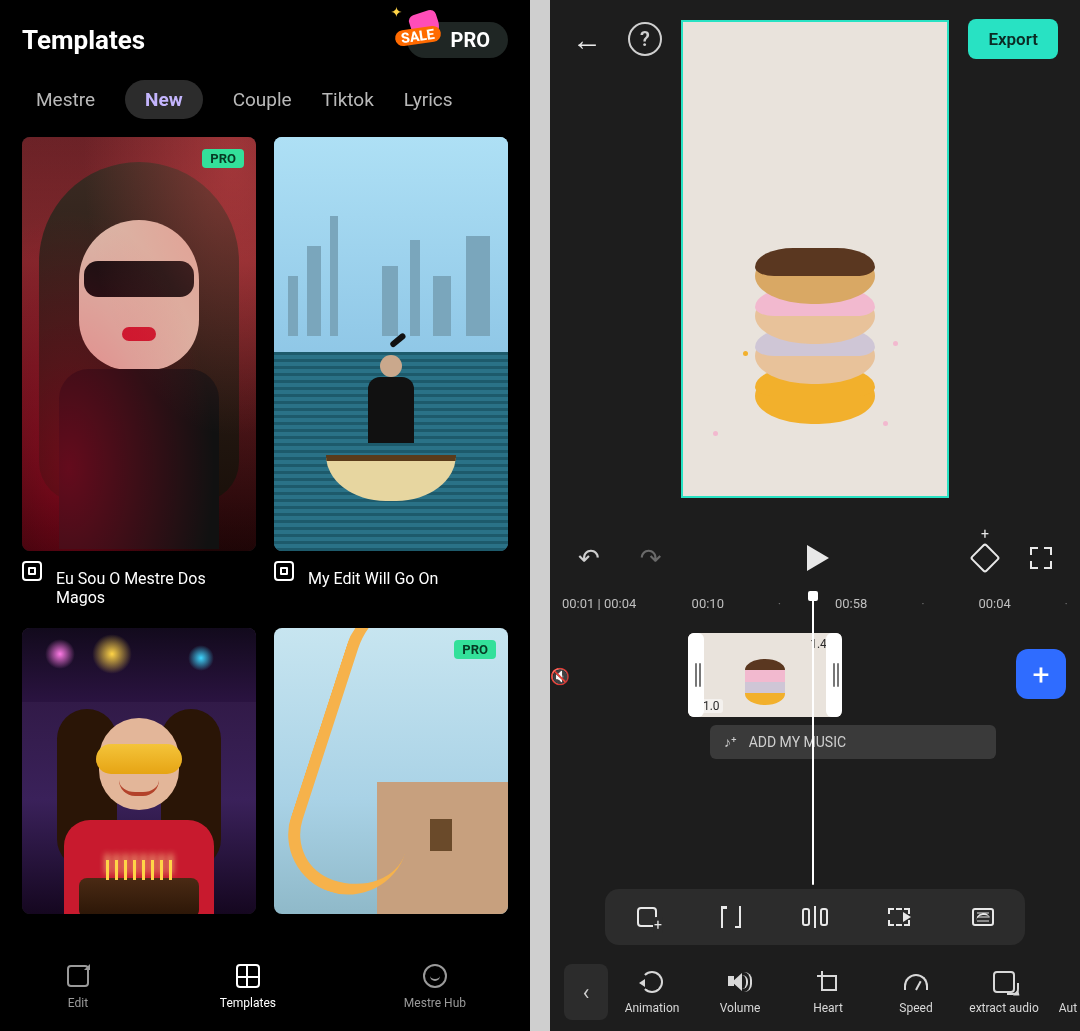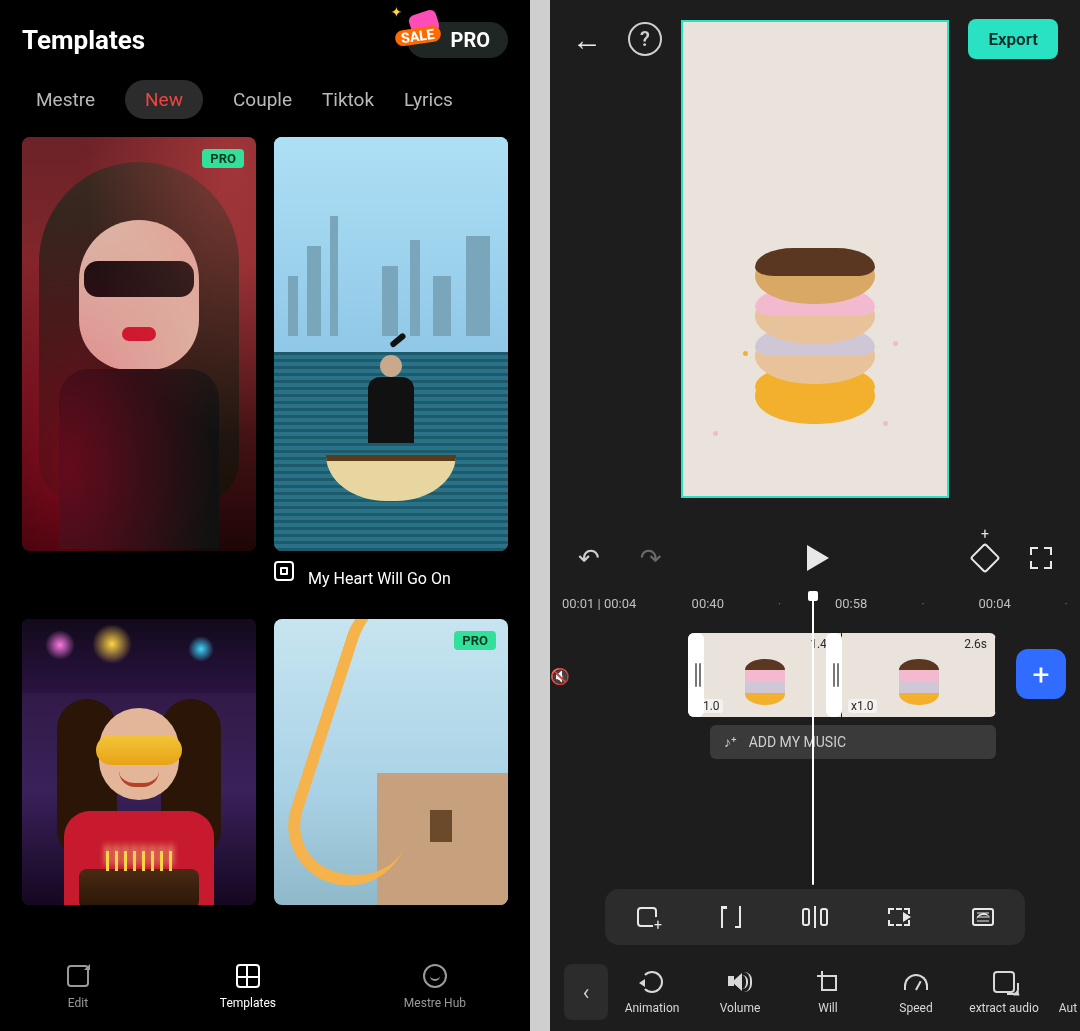--- a/index.html
+++ b/index.html
@@ -12,21 +12,21 @@
 .title { font-size:26px; font-weight:700; }
 .pro-pill { display:flex; align-items:center; background:#1f2624; border-radius:24px; padding:6px 18px 6px 44px; position:relative; }
 .pro-pill .label { font-size:20px; font-weight:700; color:#fff; }
 .sale-badge { position:absolute; left:-18px; top:-18px; width:60px; height:52px; }
 .sale-megaphone { width:28px; height:28px; background:#ff4db8; border-radius:6px 6px 14px 6px; transform:rotate(-18deg); position:absolute; left:22px; top:8px; }
 .sale-text { position:absolute; left:6px; top:24px; font-size:14px; font-weight:800; color:#fff; background:#ff6a00; border-radius:10px; padding:0 6px; transform:rotate(-8deg); }
 .sale-star { position:absolute; left:2px; top:0; color:#ffd447; font-size:14px; }
 
 .tabs { display:flex; align-items:center; gap:30px; padding:12px 36px 18px 36px; }
 .tab { font-size:19px; color:#b9b9b9; cursor:pointer; }
-.tab.active { background:#2c2c2c; color:#ef4444; border-radius:22px; padding:8px 20px; font-weight:400; }
+.tab.active { background:#2c2c2c; color:#c4b5fd; border-radius:22px; padding:8px 20px; font-weight:700; }
 
 .grid { display:grid; grid-template-columns:1fr 1fr; gap:18px; padding:0 22px; height:780px; overflow:hidden; }
 .card { position:relative; border-radius:8px; overflow:hidden; background:#222; }
 .card.tall { height:414px; }
 .card.short { height:286px; }
 .pro-chip { position:absolute; top:12px; right:12px; background:#33e09a; color:#063a24; font-size:13px; font-weight:700; padding:2px 8px; border-radius:4px; }
 .card-title { display:flex; align-items:flex-start; gap:10px; padding:10px 4px 0 4px; color:#fff; font-size:16px; }
 .card-title-row { display:flex; align-items:flex-start; gap:10px; margin-top:8px; }
 .reel-icon { width:20px; height:20px; border:2px solid #fff; border-radius:4px; margin-top:2px; flex-shrink:0; position:relative; }
 .reel-icon::after { content:""; position:absolute; left:4px; top:4px; width:4px; height:4px; border:2px solid #fff; border-radius:1px; }
@@ -228,20 +228,24 @@
           <div class="thumb thumb1">
             <div class="hair"></div>
               <div class="face"></div>
               <div class="glasses"></div>
               <div class="lips"></div>
               <div class="top"></div>
               <div class="haze"></div>
           </div>
           <div class="pro-chip">PRO</div>
         </div>
+        <div class="card-title-row">
+          <div class="reel-icon"></div>
+          <div class="card-title">Eu Sou O Mestre Dos Magos</div>
+        </div>
       </div>
 
       <div>
         <div class="card tall">
           <div class="thumb thumb2">
             <div class="sky"></div>
             <div class="skyline">
                 <span class="b1"></span>
                 <span class="b2"></span>
                 <span class="b3"></span>
@@ -254,21 +258,21 @@
               <div class="boat"></div>
             <div class="person">
                 <div class="body"></div>
                 <div class="head"></div>
                 <div class="arm"></div>
               </div>
           </div>
         </div>
         <div class="card-title-row">
           <div class="reel-icon"></div>
-          <div class="card-title">My Heart Will Go On</div>
+          <div class="card-title">My Edit Will Go On</div>
         </div>
       </div>
 
       <div>
         <div class="card short">
           <div class="thumb thumb3">
             <div class="bar"></div>
               <div class="light1"></div>
               <div class="light2"></div>
               <div class="light3"></div>
@@ -373,37 +377,33 @@
             <span class="tl"></span>
             <span class="tr"></span>
             <span class="bl"></span>
             <span class="br"></span>
           </div>
       </div>
     </div>
 
     <div class="time-row">
       <span class="time-pos">00:01 | 00:04</span>
-      <span class="ruler-lbl">00:40</span>
+      <span class="ruler-lbl">00:10</span>
       <span class="ruler-dot">·</span>
       <span class="ruler-lbl">00:58</span>
       <span class="ruler-dot">·</span>
       <span class="ruler-lbl">00:04</span>
       <span class="ruler-dot">·</span>
     </div>
 
     <div class="timeline">
       <div class="sound-ic">🔇</div>
       <div class="clip-strip">
         <div class="clip">
           <span class="dur">1.4s</span>
-          <span class="rate">x1.0</span>
-        </div>
-        <div class="clip">
-          <span class="dur">2.6s</span>
           <span class="rate">x1.0</span>
         </div>
       </div>
       <div class="clip-handle handle-l"></div>
       <div class="clip-handle handle-r"></div>
       <div class="add-btn">+</div>
       <div class="music-bar">
         <span class="note">♪⁺</span>
         <span>ADD MY MUSIC</span>
       </div>
@@ -447,21 +447,21 @@
                 <span class="w1"></span>
                 <span class="w2"></span>
               </div>
             </div>
           <span>Volume</span>
         </div>
         <div class="bt-item">
           <div class="bt-ic">
               <div class="ic-crop"></div>
             </div>
-          <span>Will</span>
+          <span>Heart</span>
         </div>
         <div class="bt-item">
           <div class="bt-ic">
               <div class="ic-speed"></div>
             </div>
           <span>Speed</span>
         </div>
         <div class="bt-item">
           <div class="bt-ic">
               <div class="ic-audio"></div>

